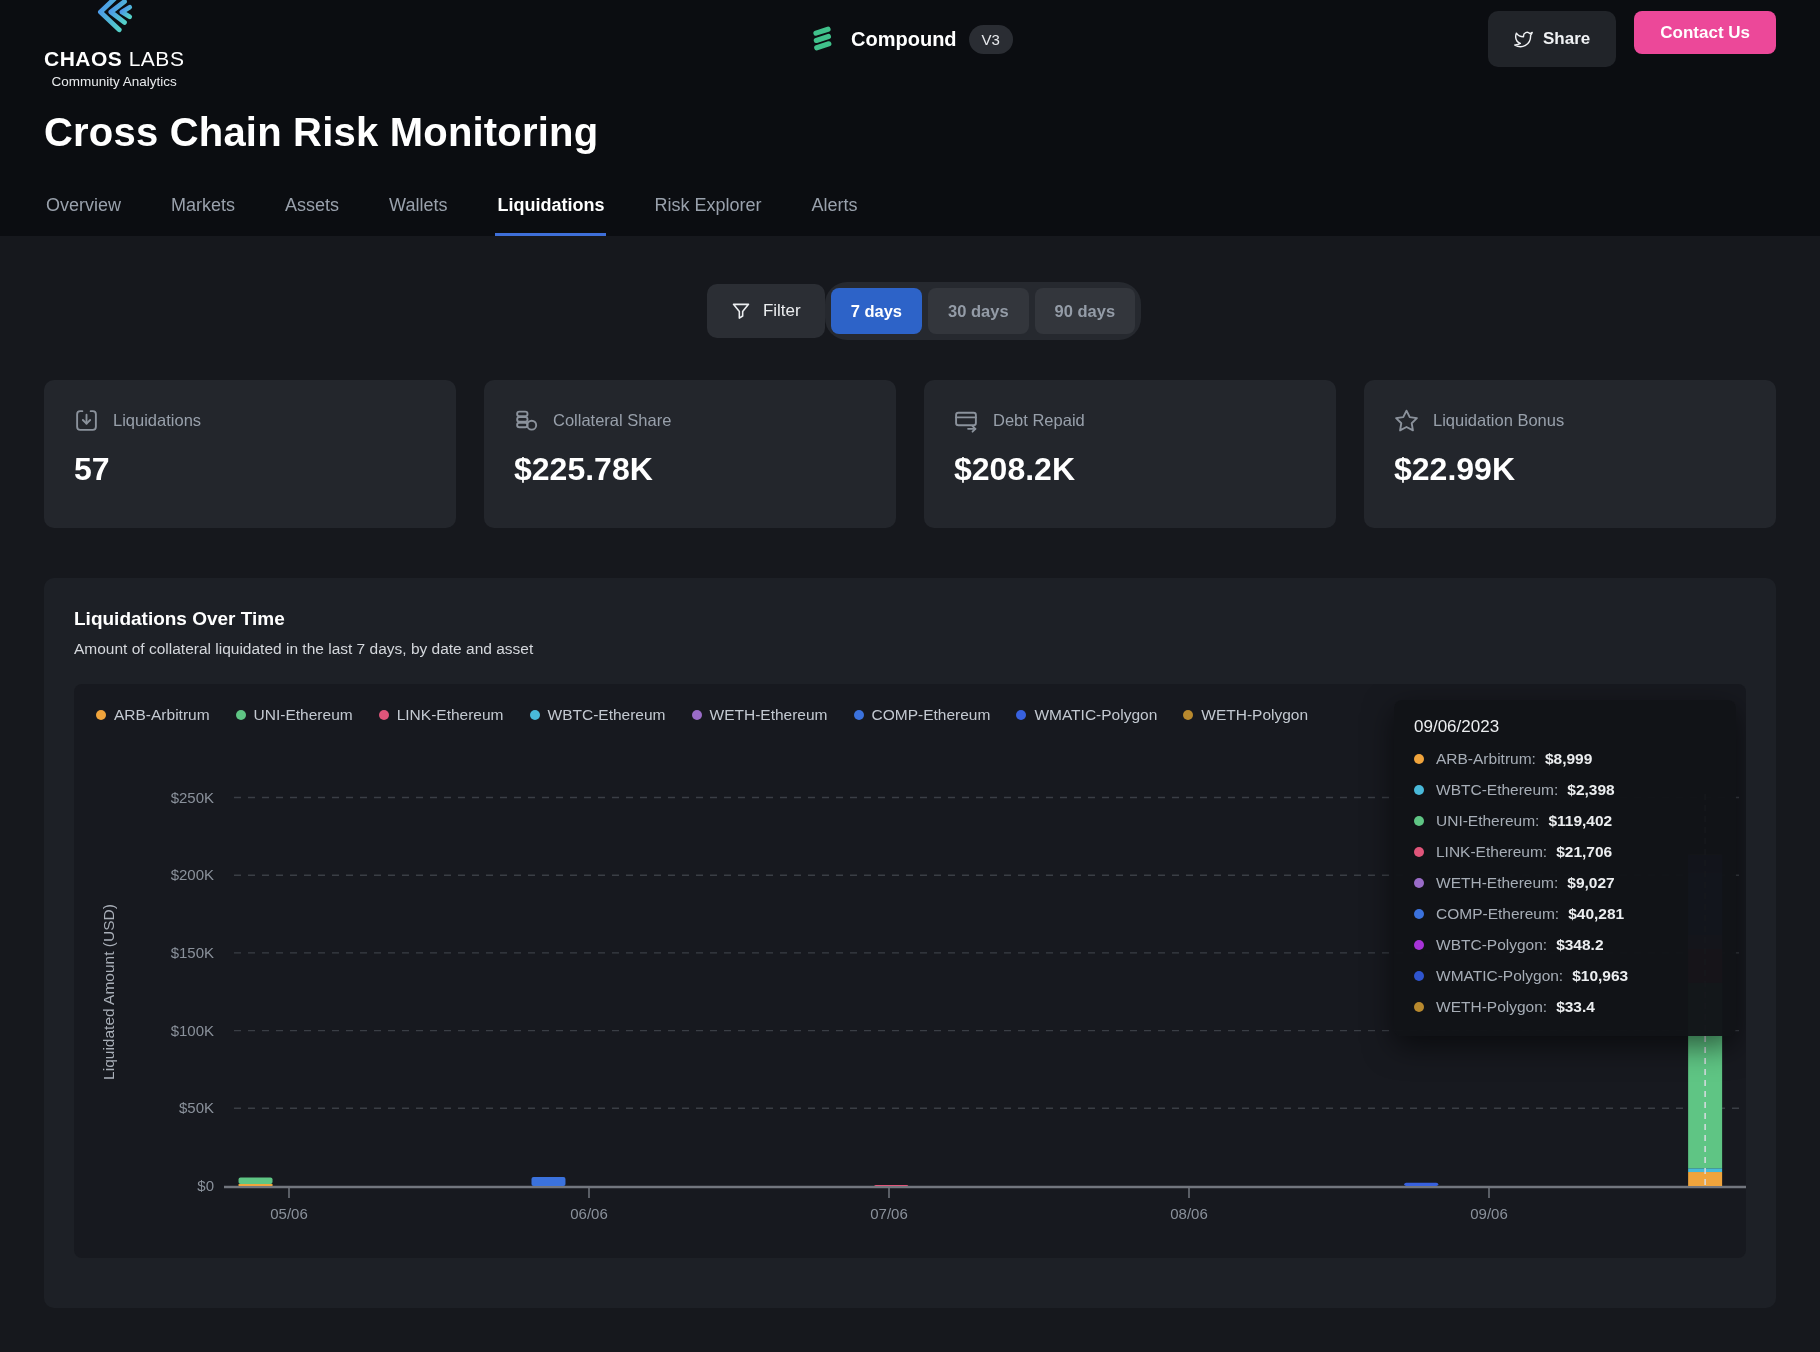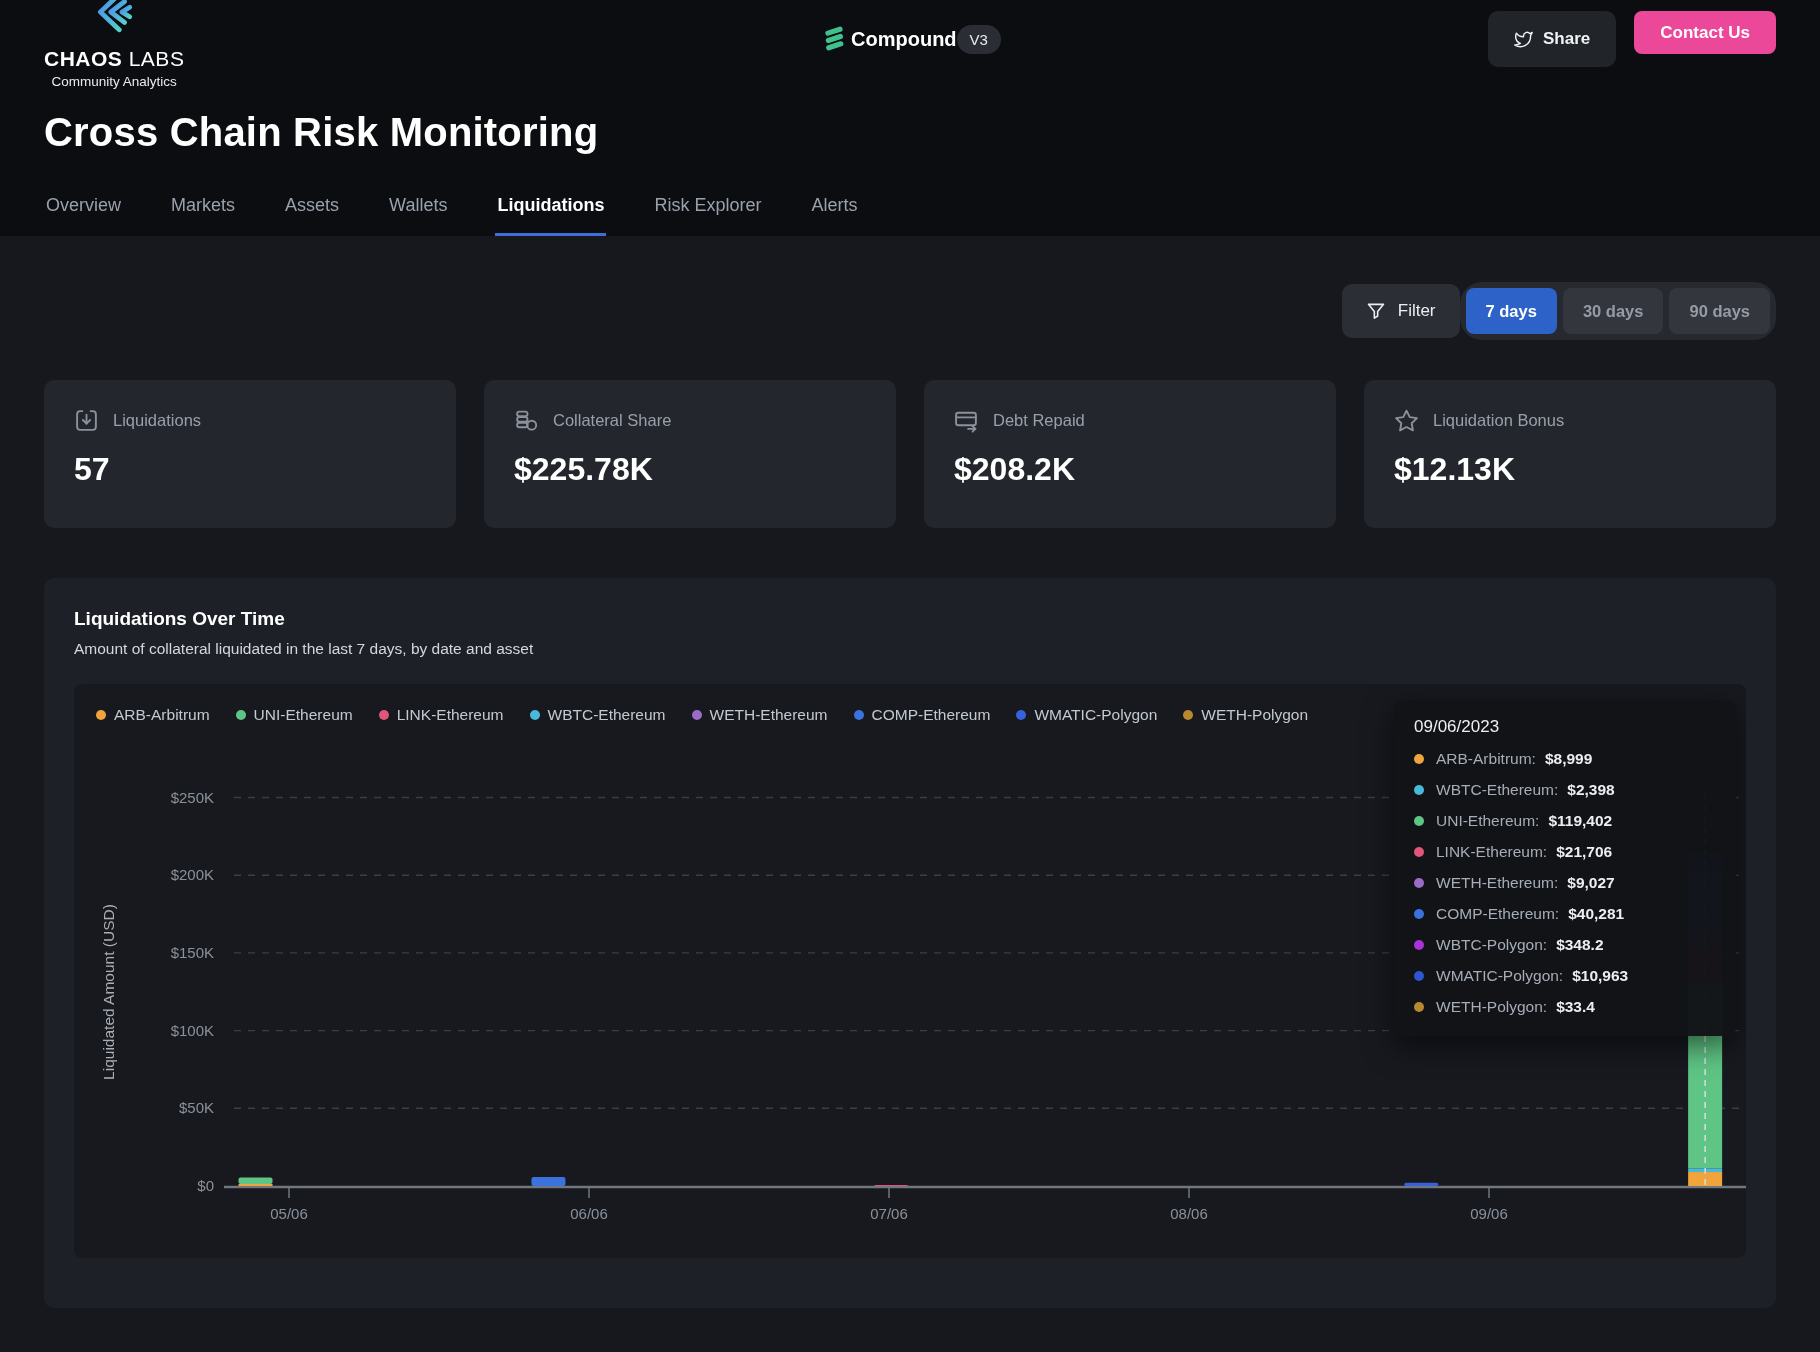--- a/index.html
+++ b/index.html
@@ -7,38 +7,38 @@
   body { background:#16181d; font-family:"Liberation Sans", sans-serif; color:#fff; }
 
   
   .top { background:#0b0d11; padding:0 44px 0; }
   .topbar { height:78px; display:flex; align-items:center; position:relative; }
   .brand { display:flex; align-items:center; gap:12px;flex-direction:column; }
   .brand-text .line1 { font-size:21px; letter-spacing:.5px; color:#fff; }
   .brand-text .line1 b { font-weight:800; }
   .brand-text .line2 { font-size:13.5px; color:#e8eaec; margin-top:3px; text-align:center; }
   .protocol { position:absolute; left:50%; top:50%; transform:translate(-50%,-50%);
-              display:flex; align-items:center; }
+              display:flex; align-items:center; gap:12px; }
   .protocol .pname { font-size:20px; font-weight:700; }
   .badge { background:#2a2d33; color:#e8eaed; border-radius:999px; padding:6px 13px; font-size:15px; }
   .top-actions { margin-left:auto; display:flex; gap:18px; }
   .btn-share { display:flex; align-items:center; gap:10px; background:#212429; color:#f0f2f4;
                border:none; border-radius:10px; padding:0 26px; height:56px; font-size:17px; font-weight:600; cursor:pointer; }
   .btn-contact { background:#ec4899; color:#fff; border:none; border-radius:8px; padding:0 26px;
                  height:43px; font-size:17px; font-weight:600; cursor:pointer; }
 
   .page-title { font-size:40px; font-weight:700; padding:32px 0 6px; letter-spacing:.2px; }
 
   .tabs { display:flex; gap:46px; margin-top:32px; }
   .tab { font-size:18px; color:#99a1ac; padding:2px 2px 17px; cursor:pointer; border-bottom:3px solid transparent; }
   .tab.active { color:#fff; font-weight:600; border-bottom-color:#3e6fd9; }
 
   
   .content { padding:0 44px; }
-  .toolbar { margin-top:46px; display:flex; justify-content:flex-end; align-items:center;margin-left:28px; }
+  .toolbar { margin-top:46px; display:flex; justify-content:center; align-items:center;margin-left:28px; }
   .btn-filter { display:flex; align-items:center; gap:12px; background:#2b2e34; color:#eceef0;
                 border:none; border-radius:10px; padding:0 24px; height:54px; font-size:17px; cursor:pointer; }
   .range-group { background:#26292f; border-radius:22px; padding:6px; display:flex; gap:6px; }
   .range-btn { border:none; border-radius:8px; background:#33363c; color:#949ca7;
                font-size:16.5px; font-weight:600; padding:0 20px; height:46px; cursor:pointer; }
   .range-btn.active { background:#2d63c8; color:#fff; }
 
   .stats { margin-top:40px; display:grid; grid-template-columns:repeat(4,1fr); gap:28px; }
   .card { background:#23262c; border-radius:10px; padding:28px 30px; height:148px; }
   .card-head { display:flex; align-items:center; gap:14px; color:#98a0ab; font-size:16.5px; }
@@ -174,21 +174,21 @@
       </div>
       <div class="card-value">$208.2K</div>
     </div>
     <div class="card">
       <div class="card-head">
         <svg width="25" height="25" viewBox="0 0 24 24" fill="none" stroke-width="1.8" stroke-linecap="round" stroke-linejoin="round">
           <path d="M12 2.5l3.09 6.26L22 9.77l-5 4.87 1.18 6.88L12 18.27l-6.18 3.25L7 14.64 2 9.77l6.91-1.01L12 2.5z"></path>
         </svg>
         <span>Liquidation Bonus</span>
       </div>
-      <div class="card-value">$12.13K</div>
+      <div class="card-value">$22.99K</div>
     </div>
   </div>
 
   <div class="chart-card">
     <div class="chart-title">Liquidations Over Time</div>
     <div class="chart-sub">Amount of collateral liquidated in the last 7 days, by date and asset</div>
 
     <div class="panel">
       <div class="legend">
         <div class="legend-item">

